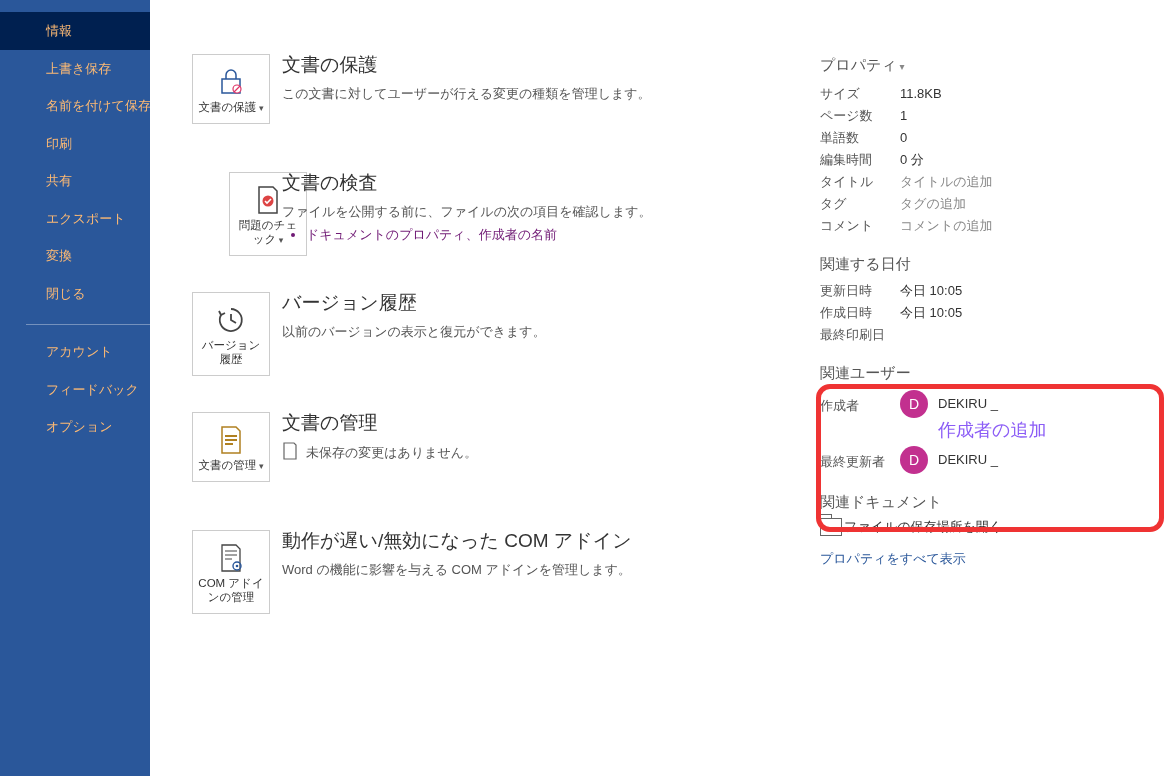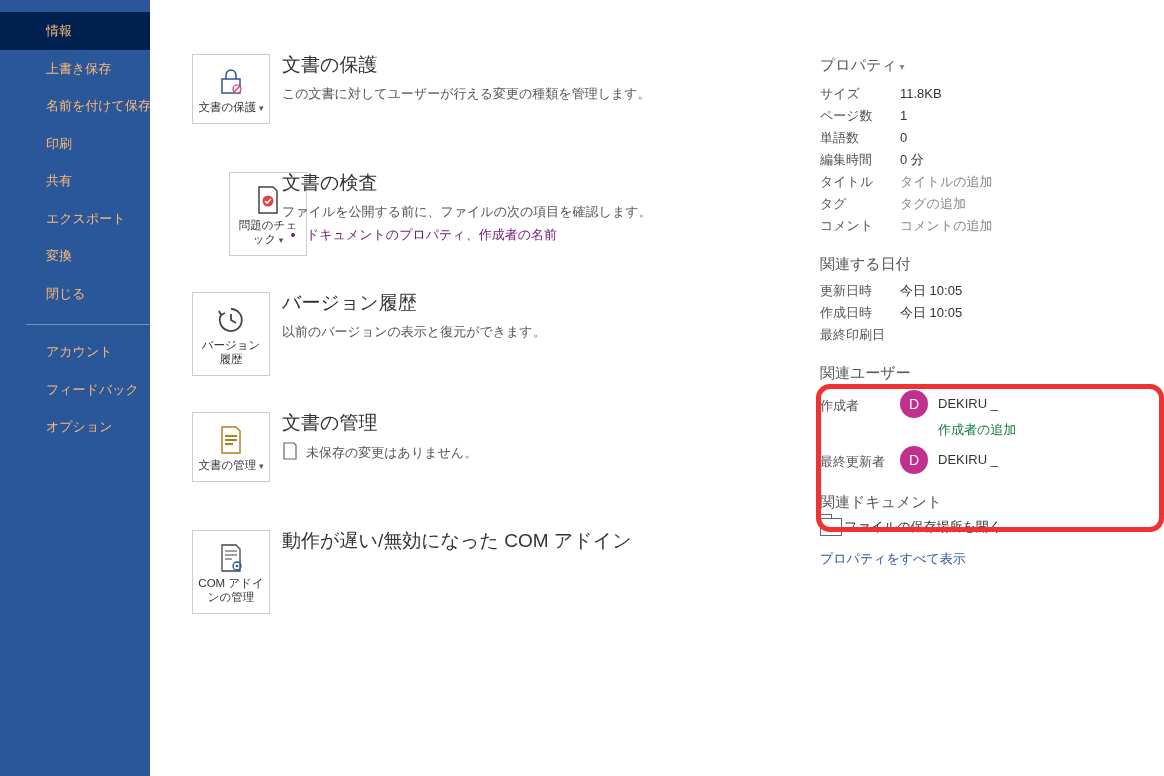--- a/index.html
+++ b/index.html
@@ -75,21 +75,21 @@
   .highlight-box {
     position:absolute;
     border: 5px solid #ef3333;
     border-radius: 14px;
     left: 666px; top: 384px;
     width: 348px; height: 148px;
     pointer-events:none;
   }
   .user-row { display:flex; align-items:center; gap:10px; line-height:30px; }
   .avatar { width:28px; height:28px; border-radius:50%; background:#c2308f; color:#fff; display:flex; align-items:center; justify-content:center; font-size:14px; }
-  .add-author { color:#15803d; font-size:13px; margin-left:38px; cursor:text; }
+  .add-author { color:#8b5cf6; font-size:18px; margin-left:38px; cursor:text; }
 
   .filelink { display:flex; align-items:center; gap:2px; color:#333; font-size:13px; cursor:pointer; }
   .filebox-icon { width:22px; height:18px; border:1.5px solid #666; position:relative; }
   .filebox-icon::before { content:""; position:absolute; top:-5px; left:-1px; width:10px; height:4px; border:1.5px solid #666; border-bottom:none;}
   .allprops { color:#2a579a; font-size:13px; cursor:pointer; margin-top:14px; display:inline-block;}
 </style>
 </head>
 <body>
 
 <div class="sidebar">
@@ -199,20 +199,21 @@
             <line x1="7" y1="16" x2="14" y2="16" stroke="#444"></line>
             <circle cx="19" cy="23" r="4" fill="none" stroke="#2a579a" stroke-width="1.4"></circle>
             <circle cx="19" cy="23" r="1.3" fill="#2a579a"></circle>
           </svg>
       </div>
       <div class="lbl">COM アドインの管理</div>
     </div>
   </div>
   <div class="desc-block" style="top:528px;">
     <h3>動作が遅い/無効になった COM アドイン</h3>
+    <p>Word の機能に影響を与える COM アドインを管理します。</p>
   </div>
 
   <div class="props">
     <div class="props-header">プロパティ</div>
     <div class="prop-row">
         <span class="prop-label">サイズ</span>
         <span class="prop-val">11.8KB</span>
       </div>
     <div class="prop-row">
         <span class="prop-label">ページ数</span>

